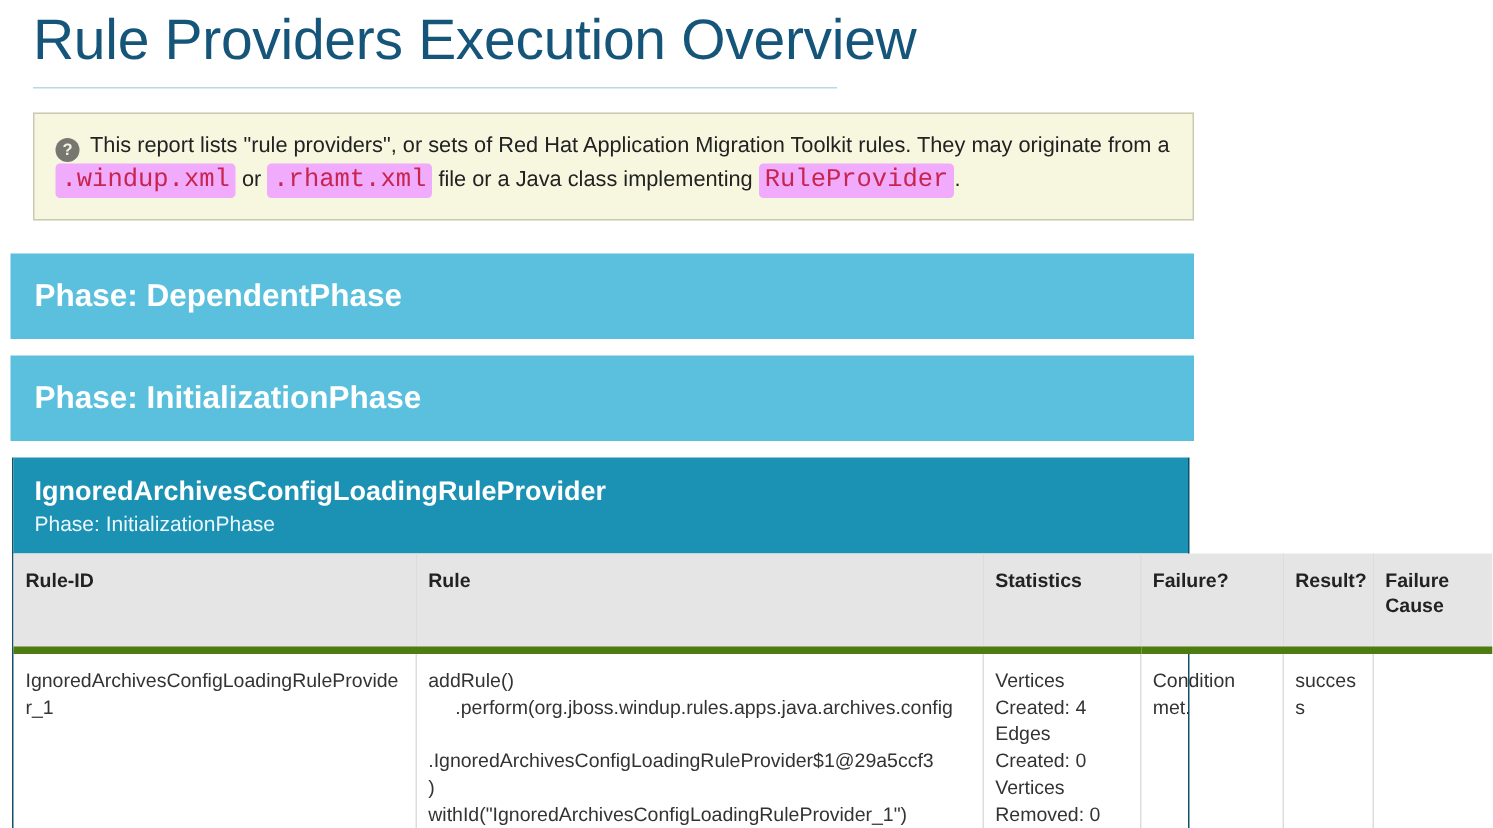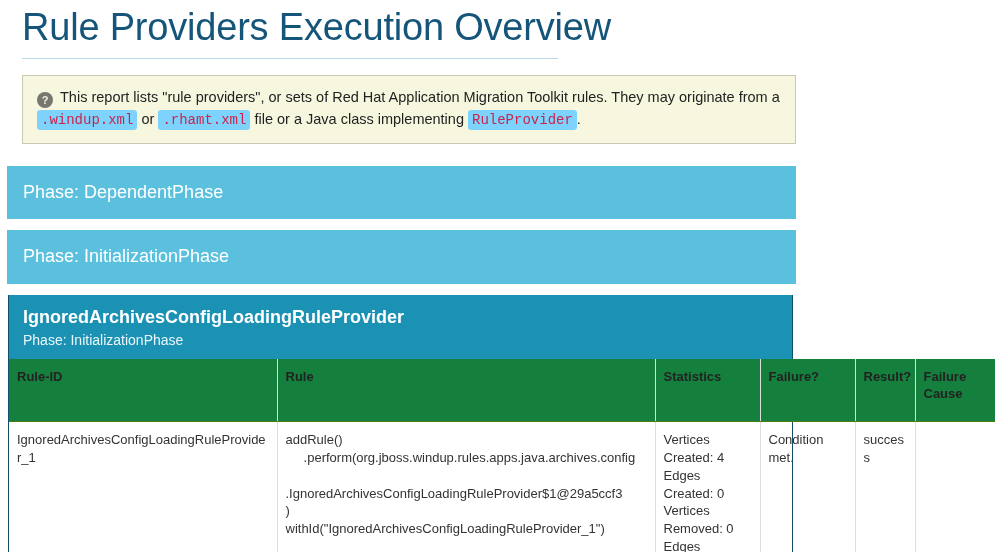--- a/index.html
+++ b/index.html
@@ -59,35 +59,35 @@
     font-size: 11px;
     font-weight: bold;
     line-height: 16px;
     text-align: center;
     vertical-align: -2px;
     margin-right: 7px;
     font-family: "Liberation Sans", sans-serif;
   }
   code.tag {
     font-family: "Liberation Mono", monospace;
-    font-size: 14px;
+    font-size: 17px;
     color: #c7254e;
-    background: #7dd3fc;
+    background: #f0abfc;
     padding: 2px 4px;
     border-radius: 3px;
     white-space: nowrap;
   }
 
   
   .phase-banner {
     margin: 0 7px 0 7px;
     background: #5BC0DE;
     color: #ffffff;
-    font-size: 18px;
-    font-weight: normal;
+    font-size: 21px;
+    font-weight: bold;
     padding: 16px 0 16px 16px;
     line-height: 1.2;
   }
   .phase-gap { height: 11px; }
   .phase-first { margin-top: 22px; }
 
   
   .panel {
     margin: 11px 10px 0 8px;
     border: 1px solid #11506b;
@@ -114,28 +114,28 @@
   }
 
   
   table.rules {
     width: 100%;
     border-collapse: collapse;
     table-layout: fixed;
     font-size: 13px;
   }
   table.rules th {
-    background: #15803d;
+    background: #e5e5e5;
     color: #222222;
     font-weight: bold;
     text-align: left;
     vertical-align: top;
     padding: 9px 9px 9px 8px;
     border-right: 1px solid #dddddd;
-    border-bottom: 1px solid #4d7c0f;
+    border-bottom: 5px solid #4d7c0f;
     font-size: 13px;
     line-height: 1.35;
     height: 44px;
   }
   table.rules th:last-child { border-right: none; }
   table.rules td {
     vertical-align: top;
     padding: 9px 9px 9px 8px;
     border-right: 1px solid #dddddd;
     color: #333333;

